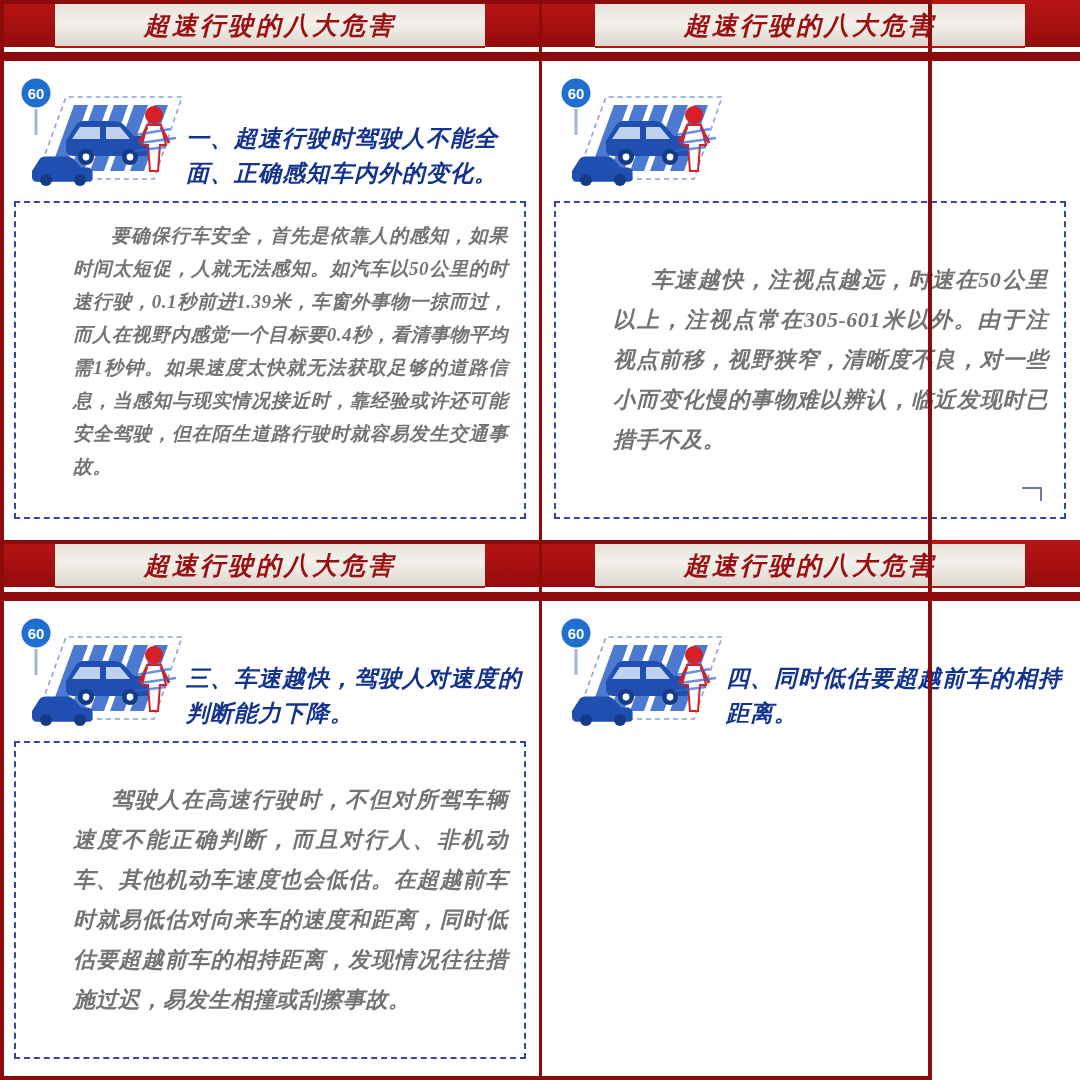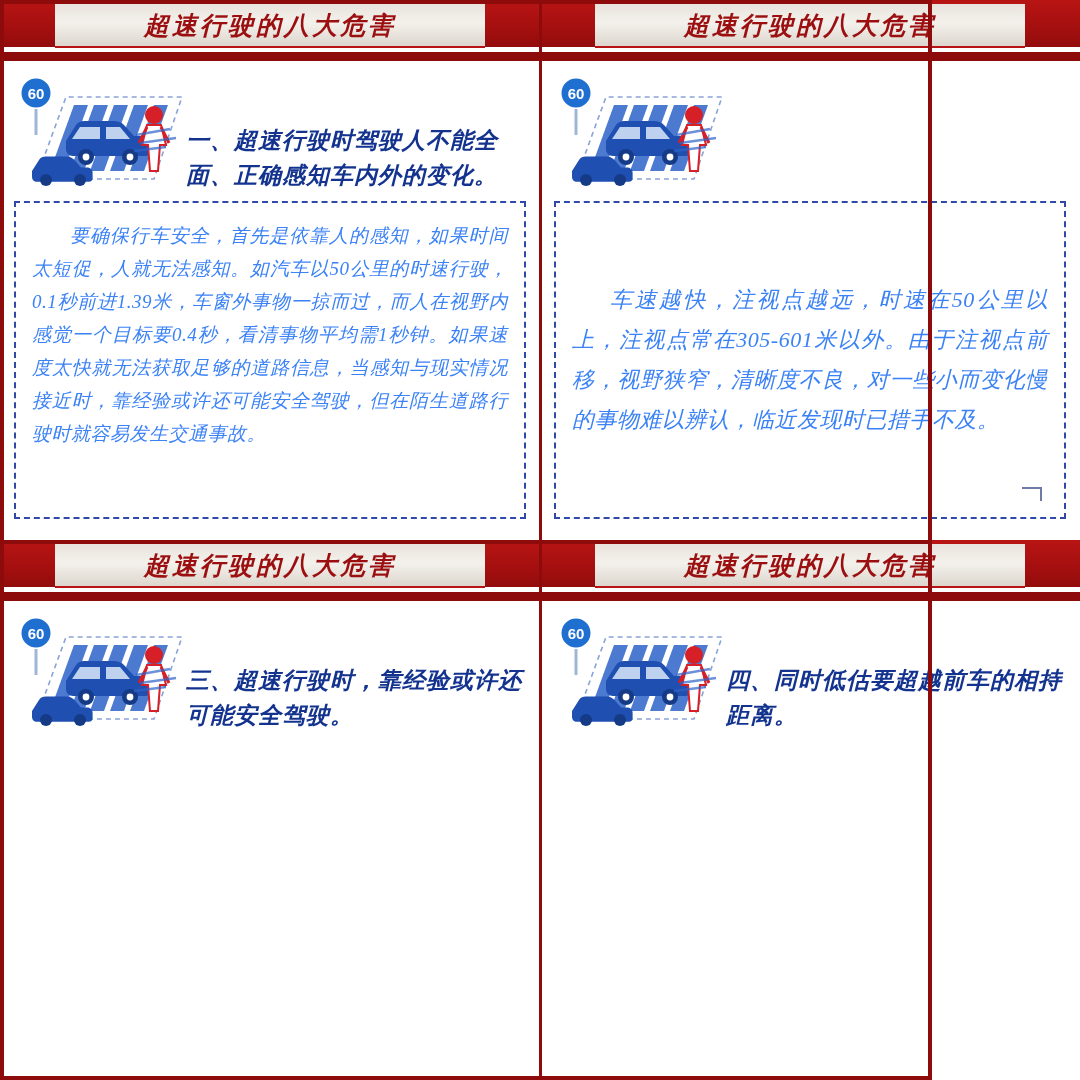--- a/index.html
+++ b/index.html
@@ -87,48 +87,49 @@
   .illus {
     position: relative;
     width: 172px;
     height: 118px;
     flex: 0 0 auto;
   }
   .illus svg { display: block; }
   .heading {
     flex: 1 1 auto;
     padding-top: 6px;
-    font-family: Liberation Sans, sans-serif;
+    font-family: Liberation Mono, monospace;
     font-weight: bold;
     font-style: italic;
     font-size: 23px;
     line-height: 35px;
     color: #13338f;
     letter-spacing: 1px;
   }
   
   .content-box {
     margin-top: 8px;
     border: 2px dashed #2f49a8;
     box-sizing: border-box;
     height: 318px;
     padding: 16px 16px;
     background: #ffffff;
     position: relative;
   }
   .content-text {
     font-family: "Liberation Serif", "DejaVu Serif", serif;
     font-style: italic;
-    font-weight: normal;
-    color: #3b82f6;
+    font-weight: bold;
+    color: #737373;
     font-size: 19px;
     line-height: 33px;
     text-indent: 38px;
     letter-spacing: 0.5px;
     text-align: justify;
+    margin-left: 41px;
   }
   .content-text.lg {
     font-size: 22px;
     line-height: 40px;
   }
   .content-box.centered {
     display: flex;
     align-items: center;
   }
   
@@ -346,21 +347,24 @@
               <text x="22" y="24" text-anchor="middle" font-family="Liberation Sans, sans-serif" font-size="15" font-weight="bold" fill="#ffffff">60</text>
               <rect x="20.5" y="34" width="3" height="26" fill="#9fb6d8"></rect>
             </g>
             <g stroke="#2f63c9" stroke-width="2.6" opacity="0.7">
               <line x1="122" y1="60" x2="156" y2="54"></line>
               <line x1="126" y1="68" x2="162" y2="63"></line>
               <line x1="120" y1="76" x2="152" y2="72"></line>
             </g>
           </svg>
         </div>
-        <div class="heading">三、超速行驶时，靠经验或许还可能安全驾驶。</div>
+        <div class="heading">三、车速越快，驾驶人对速度的判断能力下降。</div>
+      </div>
+      <div class="content-box centered">
+        <div class="content-text lg">驾驶人在高速行驶时，不但对所驾车辆速度不能正确判断，而且对行人、非机动车、其他机动车速度也会低估。在超越前车时就易低估对向来车的速度和距离，同时低估要超越前车的相持距离，发现情况往往措施过迟，易发生相撞或刮擦事故。</div>
       </div>
     </div>
   </div>
 
   <div class="panel">
     <div class="header-band">
       <div class="header-plate">
         <div class="header-title">超速行驶的八大危害</div>
       </div>
     </div>

